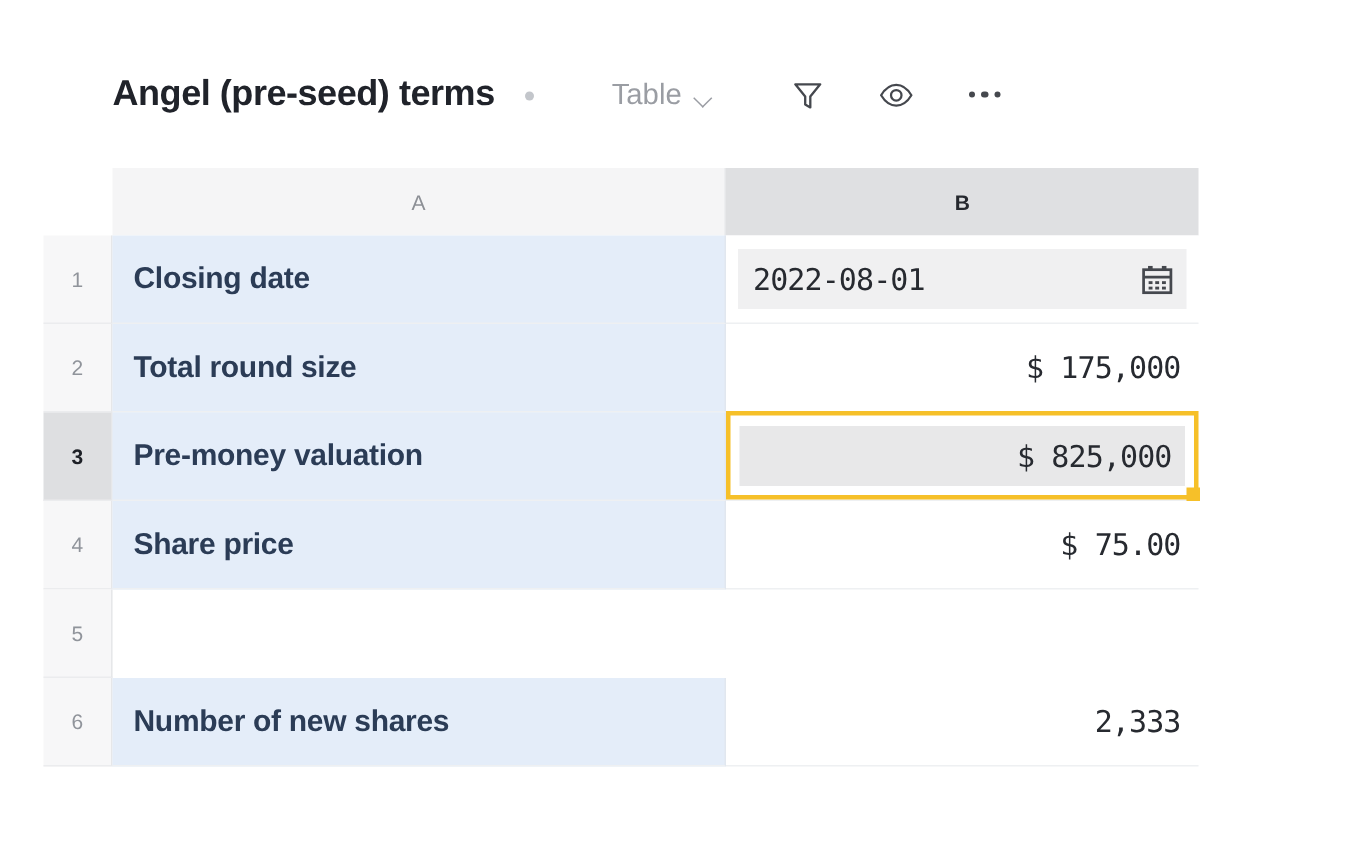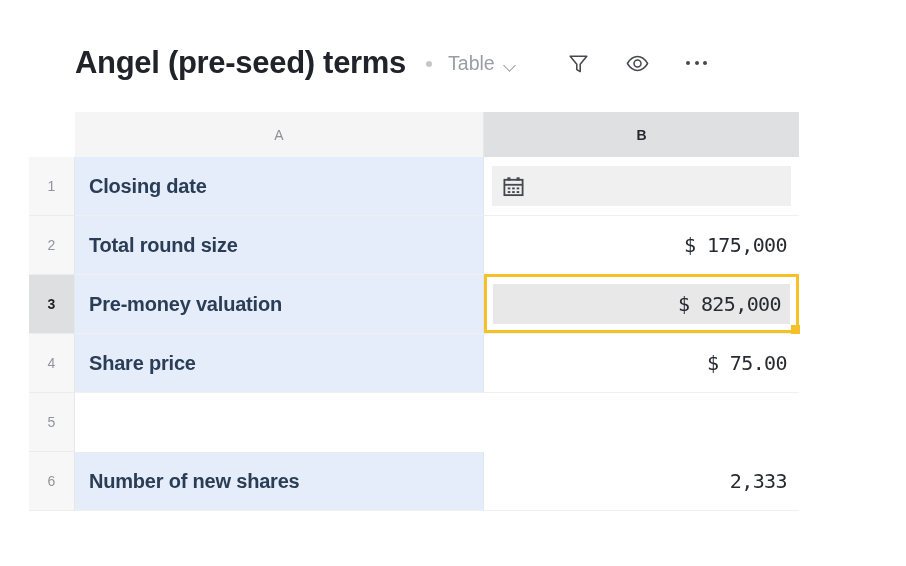--- a/index.html
+++ b/index.html
@@ -23,41 +23,42 @@
   .header {
     position: absolute;
     left: 75px;
     top: 40px;
     height: 46px;
     display: flex;
     align-items: center;
   }
 
   .doc-title {
-    font-size: 31px;
+    font-size: 24px;
     font-weight: bold;
     color: #20232a;
     letter-spacing: -0.3px;
     white-space: nowrap;
   }
 
   .dot-sep {
     width: 6px;
     height: 6px;
     border-radius: 50%;
     background: #c3c6cb;
     margin: 2px 16px 0 20px;
     flex: none;
   }
 
   .view-switch {
     display: flex;
     align-items: center;
     gap: 9px;
     cursor: pointer;
+    margin-left: 36px;
   }
 
   .view-switch-label {
     font-size: 19.5px;
     color: #9a9da3;
     white-space: nowrap;
   }
 
   .chev {
     width: 13px;
@@ -310,20 +311,21 @@
       <div class="colhead b">B</div>
     </div>
 
     <div class="grid-row brow">
       <div class="gutter">1</div>
       <div class="cell-a">
         <span class="cell-a-label">Closing date</span>
       </div>
       <div class="cell-b">
         <div class="date-box">
+          <span class="date-text">2022-08-01</span>
           <svg width="23" height="23" viewBox="0 0 24 24">
             <rect x="2.5" y="5" width="19" height="16" fill="none" stroke="#45484e" stroke-width="1.9"></rect>
             <line x1="2.5" y1="10.2" x2="21.5" y2="10.2" stroke="#45484e" stroke-width="1.9"></line>
             <rect x="5.6" y="2.4" width="3.2" height="3.4" fill="#45484e"></rect>
             <rect x="15.2" y="2.4" width="3.2" height="3.4" fill="#45484e"></rect>
             <rect x="6" y="13" width="2.7" height="2" fill="#45484e"></rect>
             <rect x="10.6" y="13" width="2.7" height="2" fill="#45484e"></rect>
             <rect x="15.3" y="13" width="2.7" height="2" fill="#45484e"></rect>
             <rect x="6" y="16.8" width="2.7" height="2" fill="#45484e"></rect>
             <rect x="10.6" y="16.8" width="2.7" height="2" fill="#45484e"></rect>

